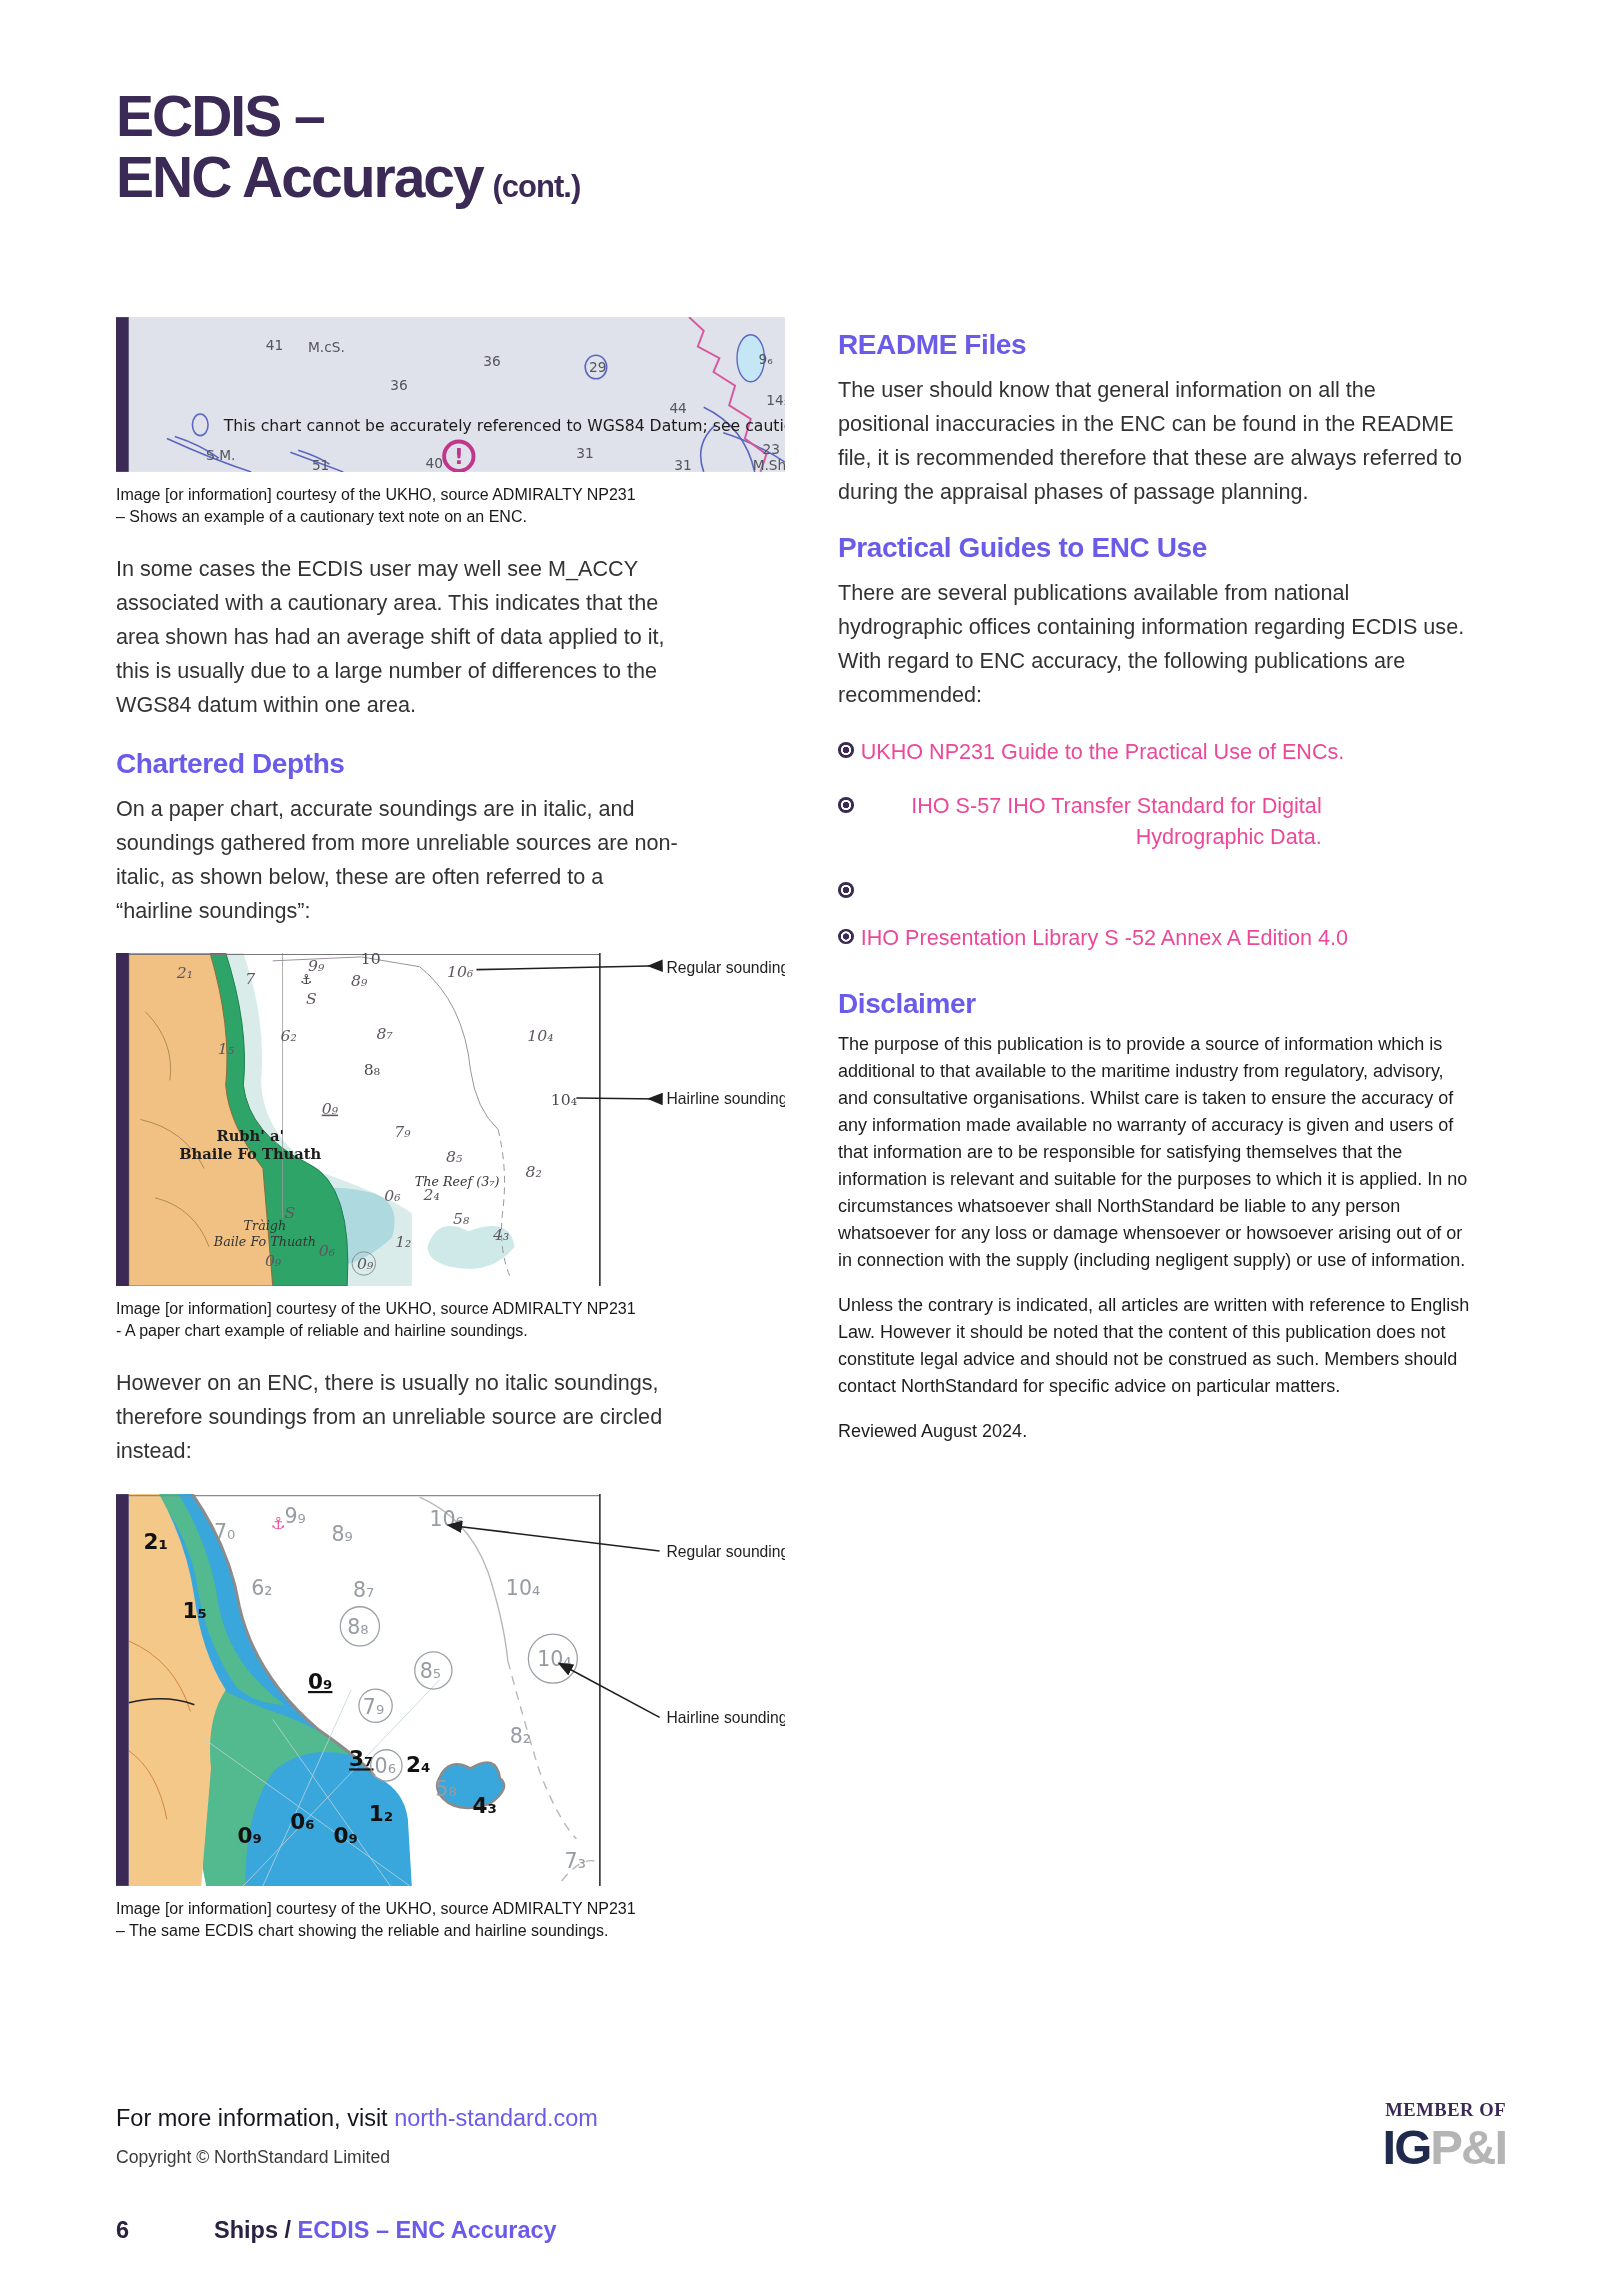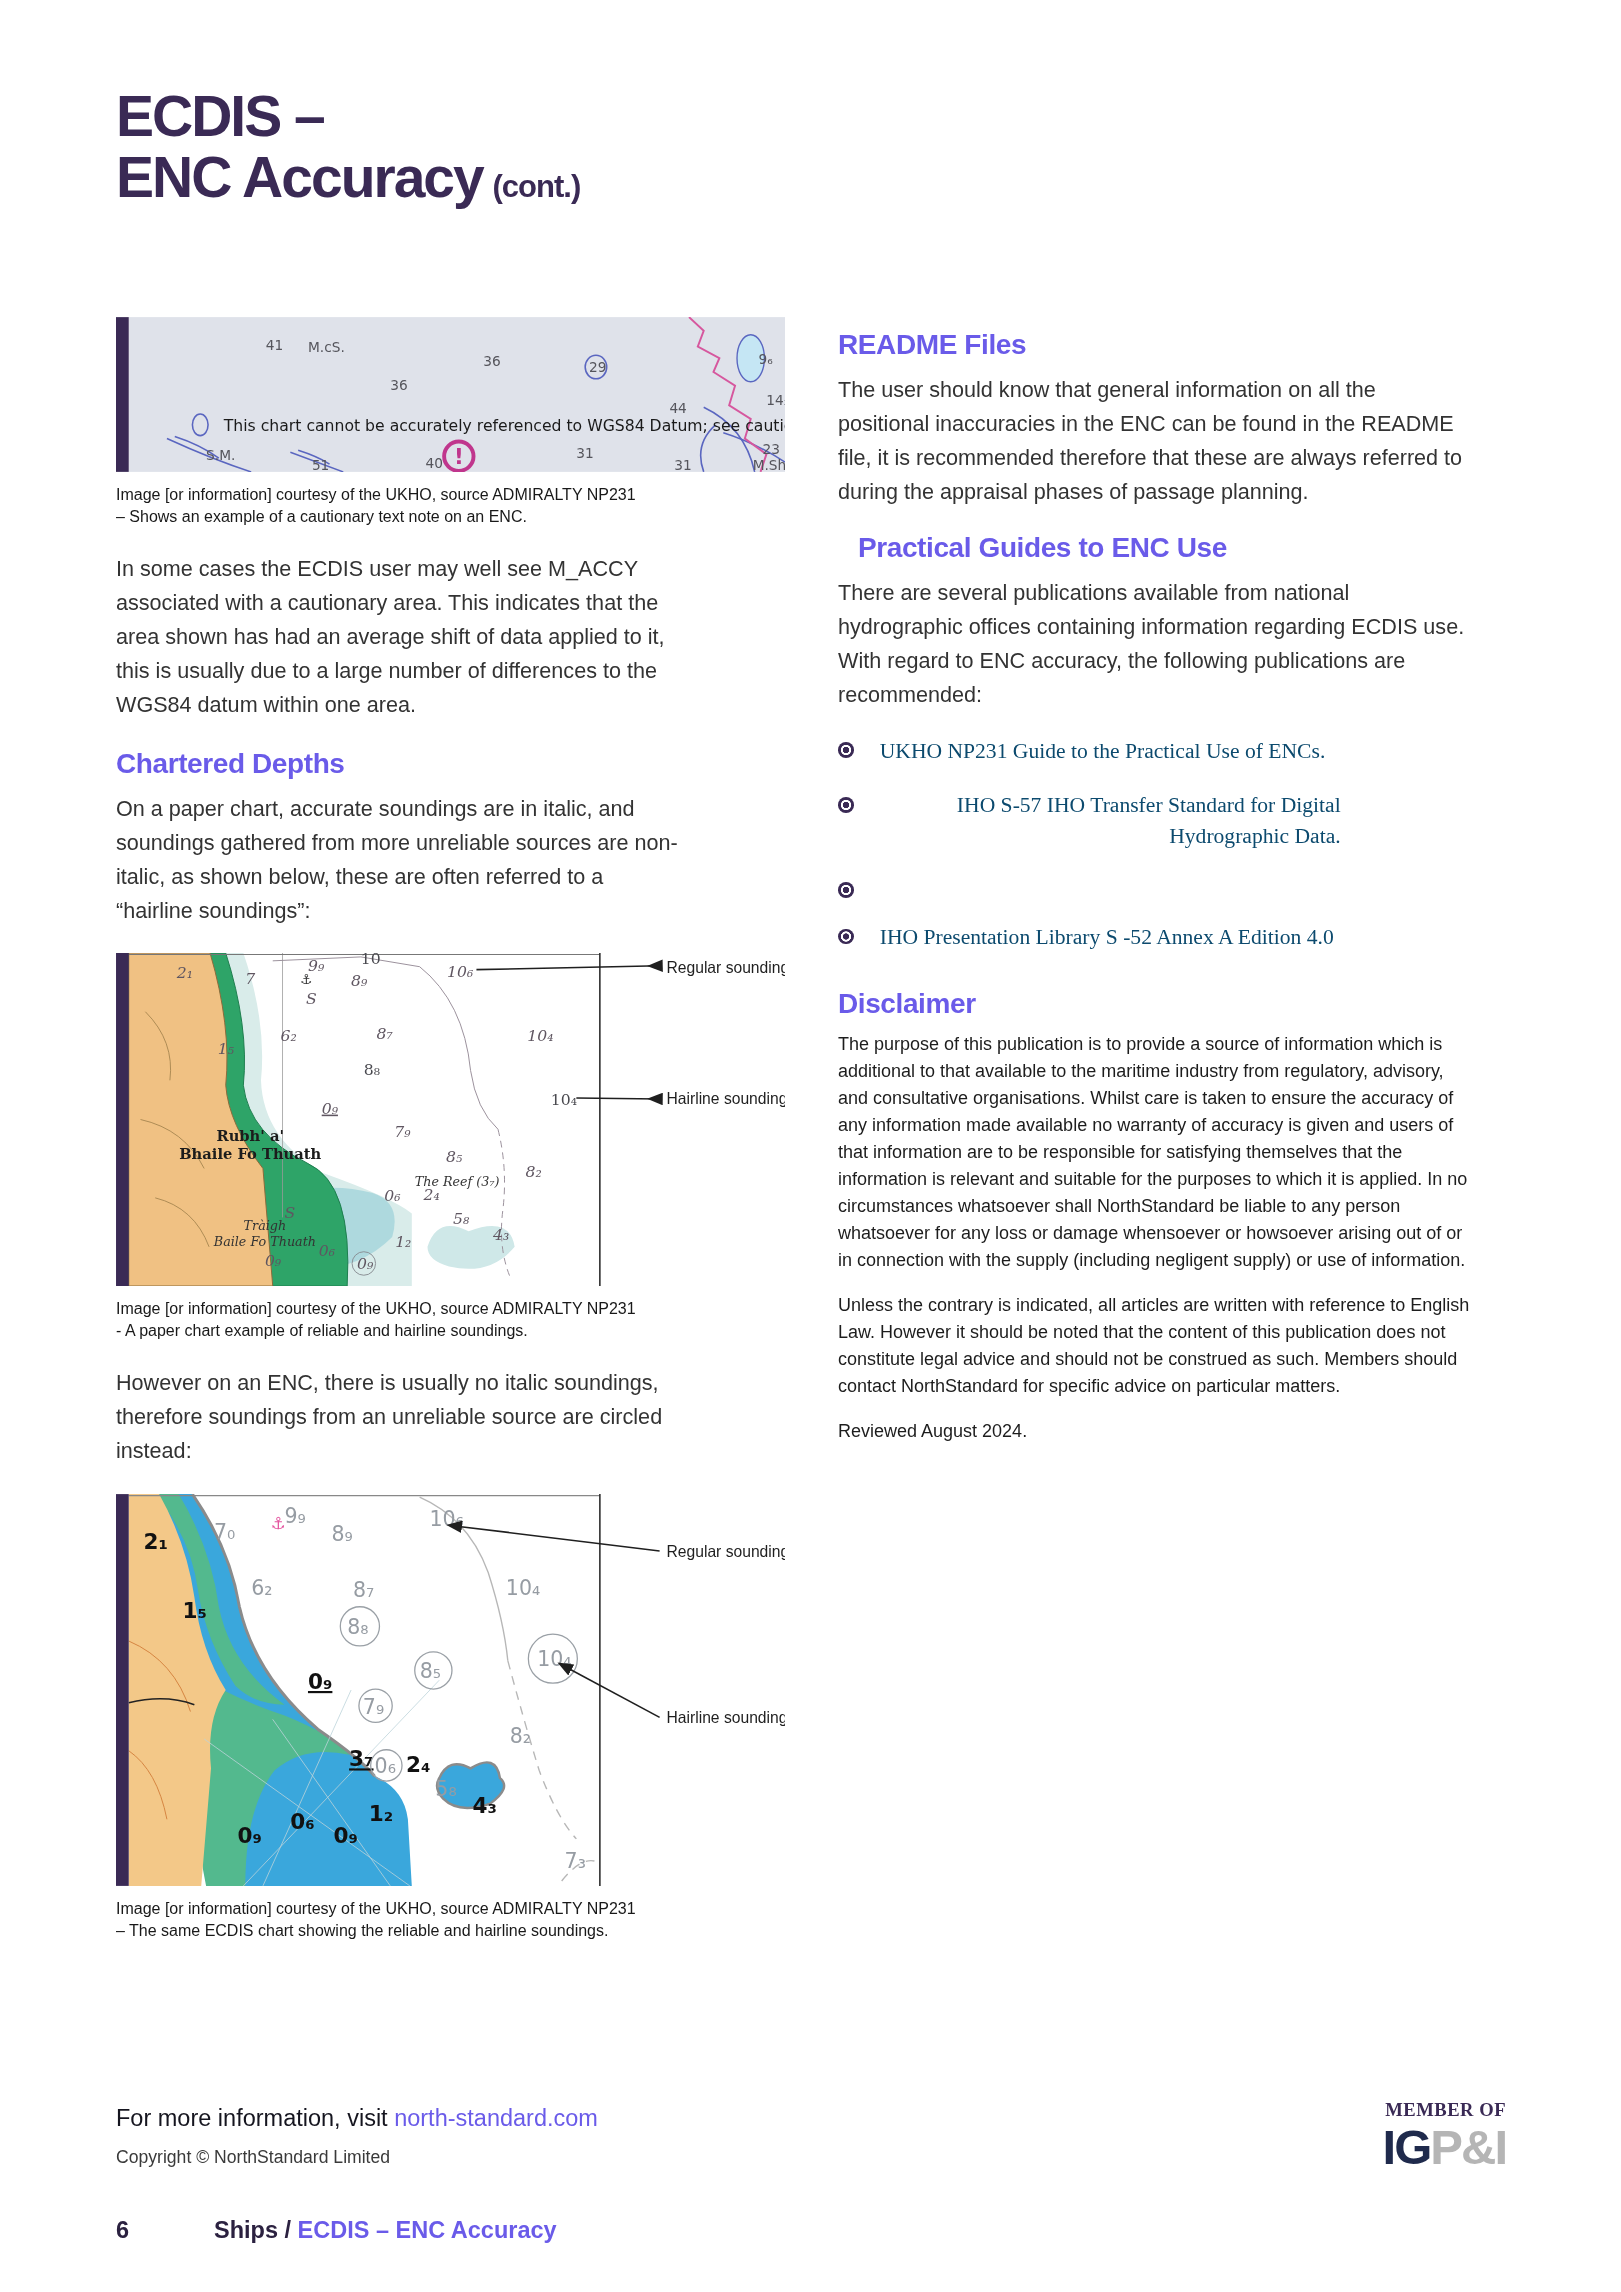--- a/index.html
+++ b/index.html
@@ -12,21 +12,21 @@
   
   .leftcol{position:absolute;left:116px;top:317px;width:676px;}
   .rightcol{position:absolute;left:838px;top:329px;width:632px;}
   .h2{font-size:28px;font-weight:bold;color:#6a5be9;letter-spacing:-0.4px;margin:0 0 11.8px 0;}
   .body-text{font-size:21.6px;line-height:34px;color:#333;margin:0 0 25.5px 0;width:567px;}
   .rightcol .body-text{width:632px;margin-bottom:23.5px;}
   .fig{position:relative;margin:0;}
   .fig svg{display:block;}
   .fig-caption{font-size:16px;line-height:22.5px;color:#191919;margin:11.8px 0 23.5px 0;}
   
-  .bullet-row{display:flex;gap:26px;margin:0 0 23.5px 0;font-size:21.6px;line-height:31px;color:#0c4a6e;font-family:Liberation Serif, serif;}
+  .bullet-row{display:flex;gap:7px;margin:0 0 23.5px 0;font-size:21.6px;line-height:31px;color:#ec4899;}
   .bullet-icon{flex:none;width:15.7px;height:15.7px;border-radius:50%;margin-top:6.9px;
      background:radial-gradient(circle,#3a2a55 2.9px,#ffffff 3.4px,#ffffff 4.9px,#3a2a55 5.4px);}
   .disclaimer-text{font-size:18px;line-height:27px;color:#1d1d1d;font-weight:500;
      margin:0 0 17.6px 0;width:637px;}
   
   .footer-info{position:absolute;left:116px;top:2105px;font-size:23.5px;color:#15151f;}
   .footer-info a{color:#6a5be9;text-decoration:none;font-weight:500;}
   .copyright{position:absolute;left:116px;top:2147px;font-size:17.6px;color:#3a3a3a;}
   .member{position:absolute;left:1304px;top:2099px;width:202px;text-align:right;}
   .member .mo{font-size:18.6px;font-weight:bold;color:#3a2a55;letter-spacing:0.5px;font-family:Liberation Serif, serif;}
@@ -253,21 +253,21 @@
     <div class="fig-caption">
       <div>Image [or information] courtesy of the UKHO, source ADMIRALTY NP231</div>
       <div>– The same ECDIS chart showing the reliable and hairline soundings.</div>
     </div>
   </div>
 
   <div class="rightcol">
     <h2 class="h2">README Files</h2>
     <p class="body-text">The user should know that general information on all the positional inaccuracies in the ENC can be found in the README file, it is recommended therefore that these are always referred to during the appraisal phases of passage planning.</p>
 
-    <h2 class="h2" style="margin-top:9.8px;margin-left:20px;">Practical Guides to ENC Use</h2>
+    <h2 class="h2" style="margin-top:9.8px;">Practical Guides to ENC Use</h2>
     <p class="body-text">There are several publications available from national hydrographic offices containing information regarding ECDIS use. With regard to ENC accuracy, the following publications are recommended:</p>
 
     <div class="bullet-row">
       <span class="bullet-icon"></span>
       <span>UKHO NP231 Guide to the Practical Use of ENCs.</span>
     </div>
     <div class="bullet-row">
       <span class="bullet-icon"></span>
       <span style="width:461px;display:inline-block;text-align:right;">IHO S-57 IHO Transfer Standard for Digital Hydrographic Data.</span>
     </div>

